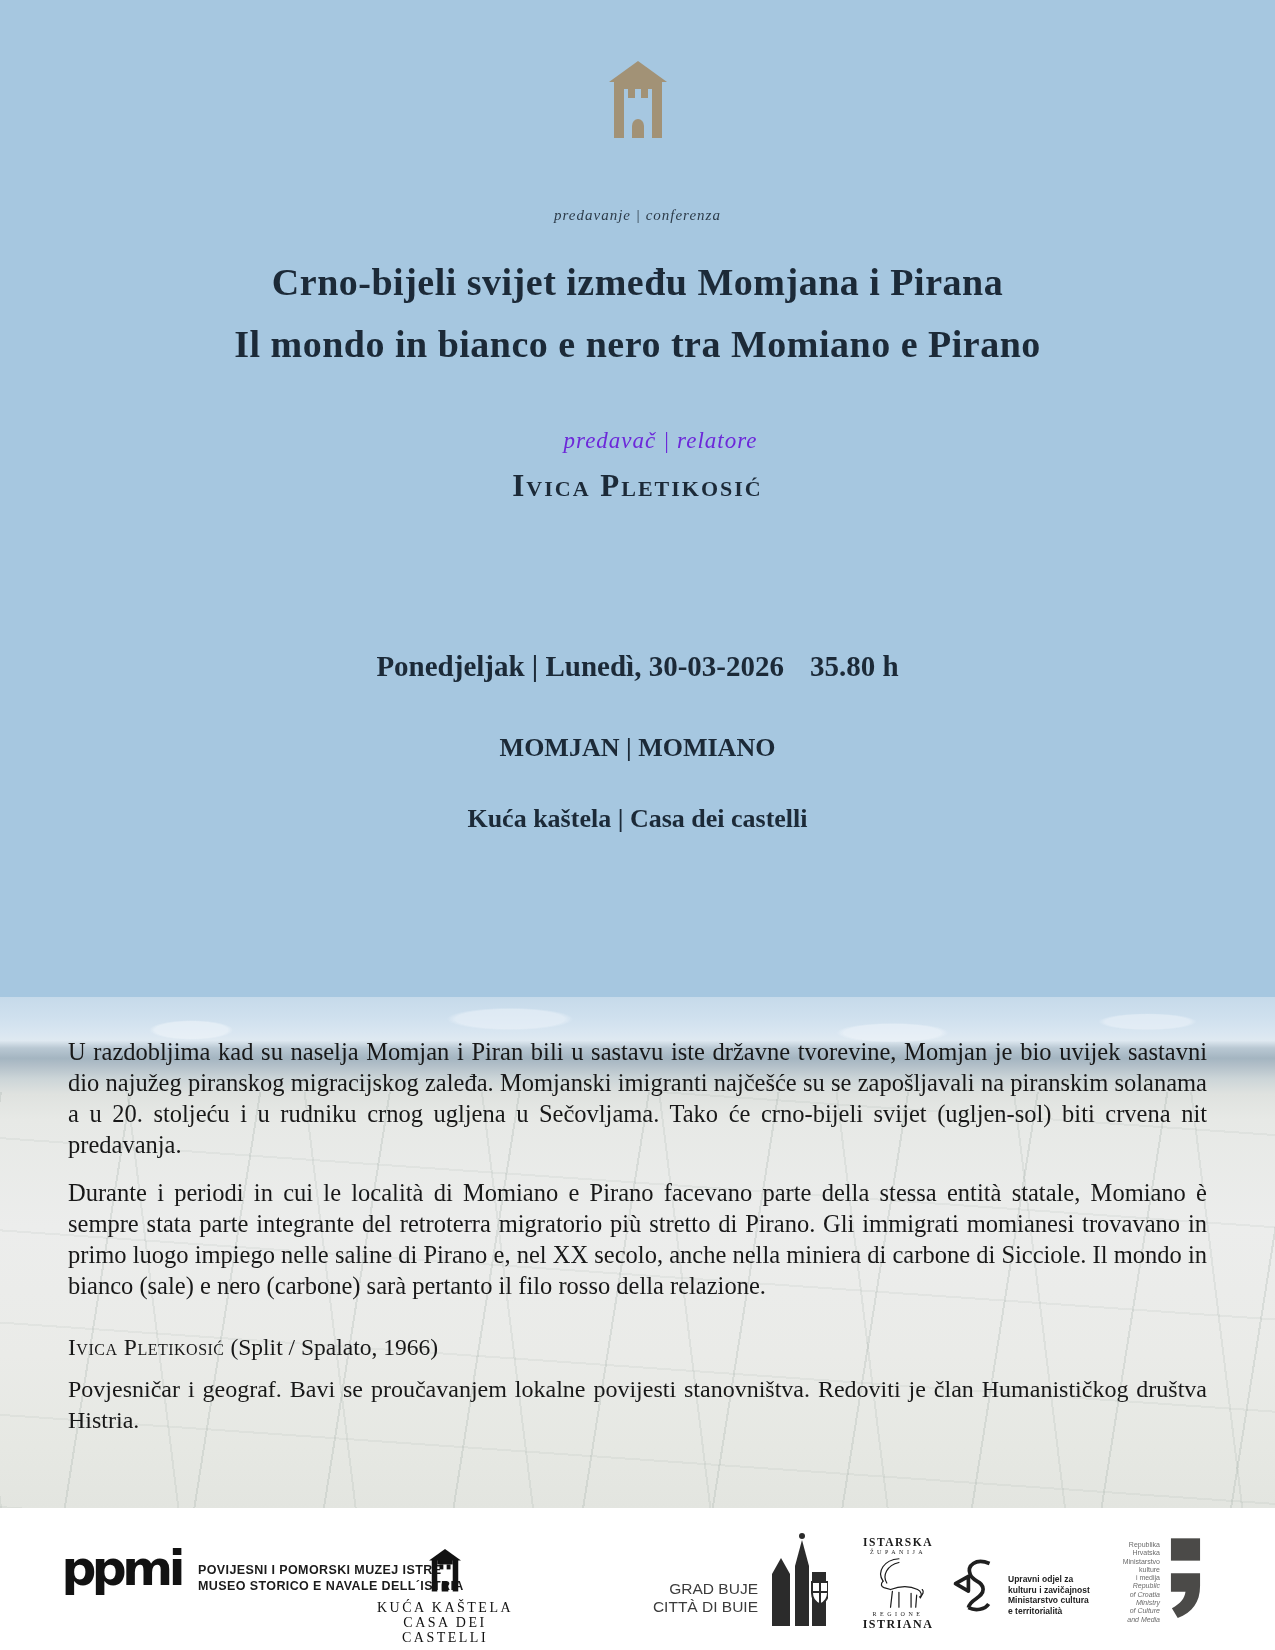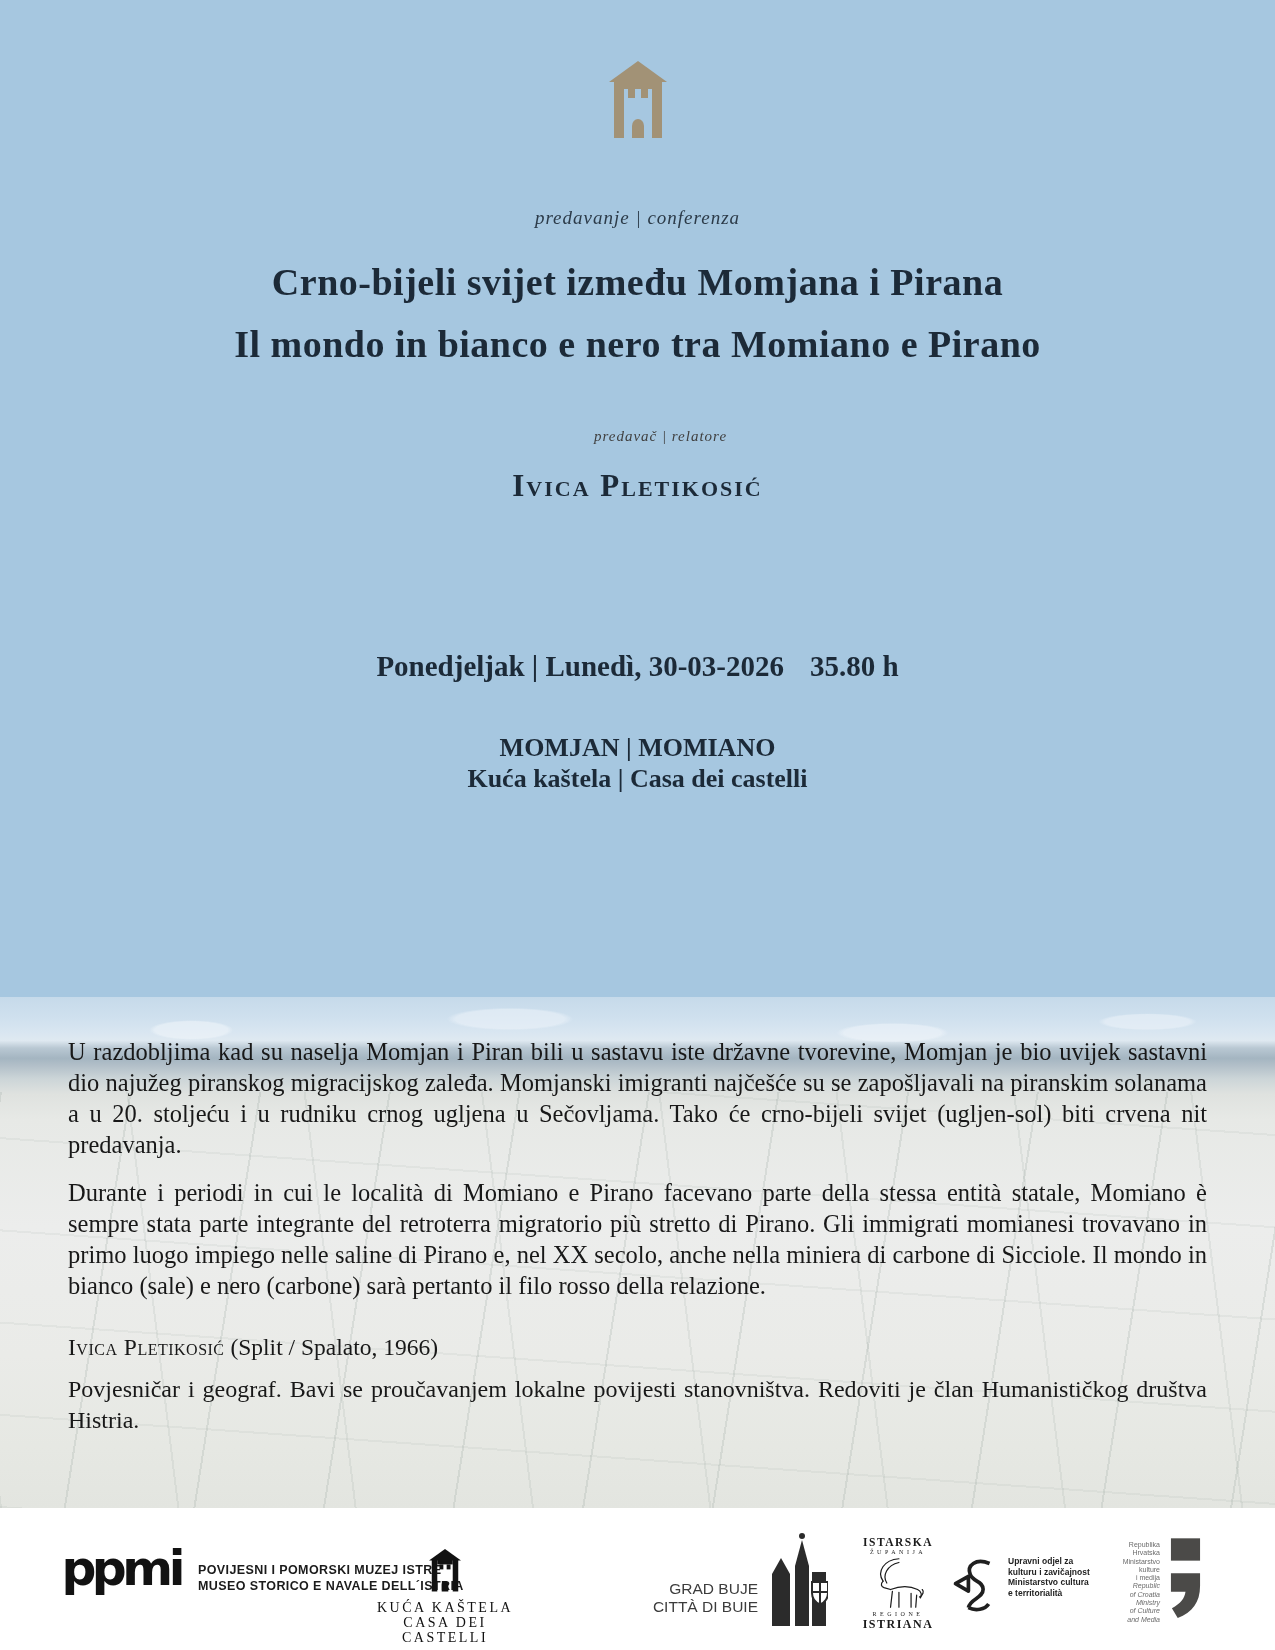--- a/index.html
+++ b/index.html
@@ -2,30 +2,30 @@
 <html><head>
 <meta charset="utf-8">
 <style>
   html,body{margin:0;padding:0;background:#888;}
   .poster{position:relative;width:1275px;height:1650px;margin:0 auto;background:#fff;overflow:hidden;
           font-family:"Liberation Serif",serif;}
   
   .top{position:absolute;left:0;top:0;width:1275px;height:997px;background:#a6c7e0;color:#1d2b3a;}
   .center-line{position:absolute;left:0;right:0;text-align:center;}
   .castle-top{position:absolute;left:0;right:0;top:60px;text-align:center;}
-  .kicker{top:207px;font-style:italic;font-size:19px;letter-spacing:1px;color:#2c3b49;}
+  .kicker{top:207px;font-style:italic;font-size:15px;letter-spacing:1px;color:#2c3b49;}
   .title{font-weight:bold;font-size:38px;letter-spacing:.5px;color:#1c2a38;}
   .title1{top:260px;}
   .title2{top:322px;}
-  .kicker2{top:428px;font-style:italic;font-size:15px;letter-spacing:1px;color:#404040;padding-left:46px;}
+  .kicker2{top:428px;font-style:italic;font-size:23px;letter-spacing:1px;color:#6d28d9;padding-left:46px;}
   .speaker{top:468px;font-size:31px;font-weight:bold;font-variant:small-caps;letter-spacing:2px;color:#1c2a38;}
   .datetime{top:650px;font-size:29px;font-weight:bold;color:#1c2a38;}
   .datetime .time{display:inline-block;margin-left:26px;}
   .place1{top:733px;font-size:26px;font-weight:bold;color:#1c2a38;}
-  .place2{top:764px;font-size:26px;font-weight:bold;color:#1c2a38;}
+  .place2{top:804px;font-size:26px;font-weight:bold;color:#1c2a38;}
   
   .photo{position:absolute;left:0;top:997px;width:1275px;height:511px;
     background:linear-gradient(180deg,
       #c6daea 0%, #cfe0ee 4%, #d9e6f1 7%, #dfe9f1 8.5%,
       #b9c8d3 10%, #a4b5c1 12%, #b3c0c9 13.5%,
       #ccd5d8 16%, #dfe2df 19%,
       #e7e9e6 24%, #ecedec 45%, #eaebe8 70%, #e6e8e3 88%, #e3e5e0 100%);}
   .photo::after{content:"";position:absolute;left:0;right:0;top:0;height:55px;opacity:.55;
     background:
       radial-gradient(60px 14px at 15% 60%, #f2f7fb 0 60%, transparent 70%),
@@ -54,21 +54,21 @@
   .kastela-caption{margin-top:7px;font-family:"Liberation Serif",serif;font-size:14px;letter-spacing:2.5px;
                    line-height:15px;color:#111;}
   .buje{position:absolute;left:598px;top:0;width:232px;height:142px;}
   .buje-text{position:absolute;right:72px;top:72px;text-align:right;font-size:15.5px;line-height:18px;color:#3c3c3c;}
   .buje-tower{position:absolute;right:2px;top:24px;}
   .istarska{position:absolute;left:860px;top:28px;width:76px;text-align:center;font-family:"Liberation Serif",serif;}
   .ist-top1{font-size:11.5px;font-weight:bold;letter-spacing:1.5px;}
   .ist-top2{font-size:6px;letter-spacing:3.5px;margin-top:1px;}
   .ist-bottom1{font-size:6px;letter-spacing:3.5px;}
   .ist-bottom2{font-size:12px;font-weight:bold;letter-spacing:1.5px;}
-  .upravni{position:absolute;left:950px;top:48px;display:flex;align-items:flex-start;gap:12px;}
+  .upravni{position:absolute;left:950px;top:48px;display:flex;align-items:flex-end;gap:12px;}
   .upravni-captions{font-size:8.5px;font-weight:bold;line-height:10.5px;color:#222;}
   .ministry{position:absolute;left:1092px;top:28px;display:flex;gap:9px;}
   .ministry-captions{width:68px;text-align:right;font-size:7px;line-height:8.3px;color:#6b6b6b;padding-top:5px;}
   .ministry-captions .en{font-style:italic;}
   svg{display:inline-block;vertical-align:top;}
 </style>
 </head>
 <body>
 
 <div class="poster">

